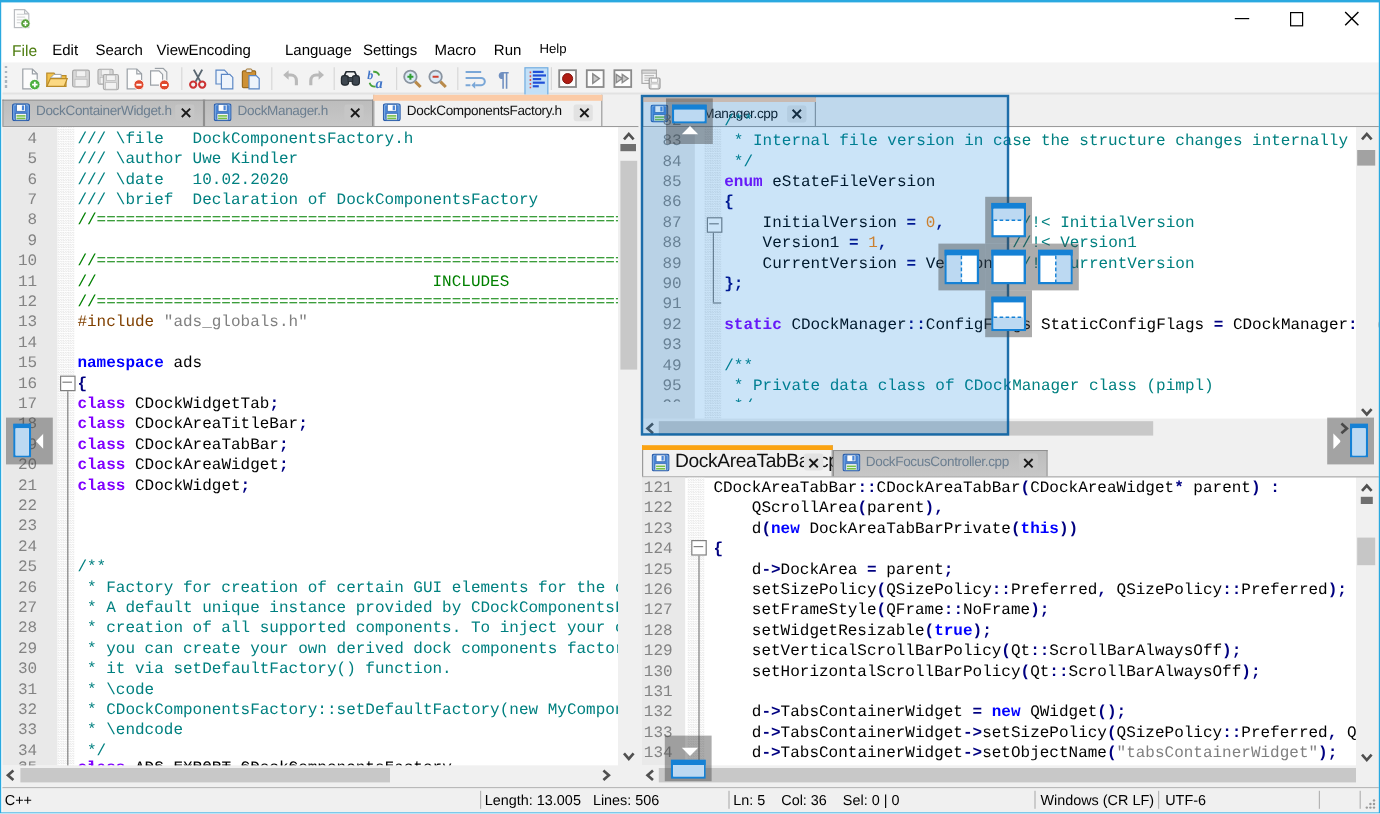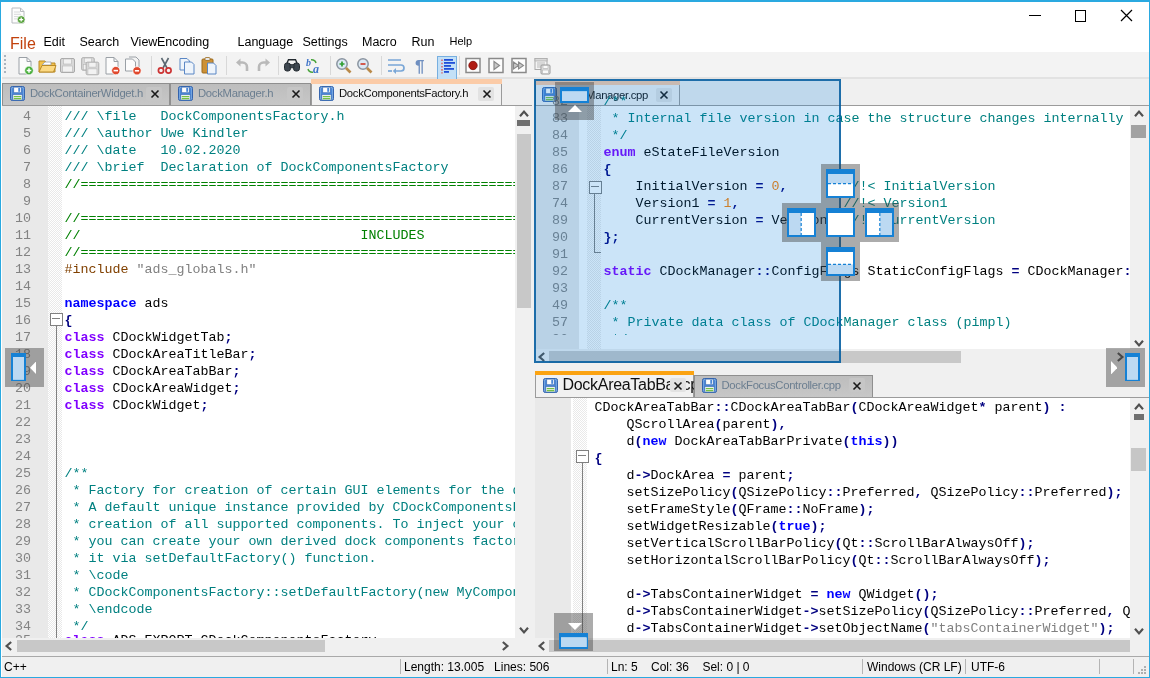--- a/index.html
+++ b/index.html
@@ -28,21 +28,21 @@
 <path d="M4 5 h6 M4 7.3 h7 M4 9.6 h7 M4 11.9 h5" stroke="#d7d9da" stroke-width="1"></path>
 <circle cx="11.2" cy="12.6" r="3.9" fill="#57a13c" stroke="#fff" stroke-width="0.7"></circle>
 <path d="M11.2 10.6 v4 M9.2 12.6 h4" stroke="#fff" stroke-width="1.3"></path>
     </svg>
 <div class="abs" style="left:1029px;top:15px;width:12px;height:1.4px;background:#000"></div>
 <div class="abs" style="left:1074.5px;top:10px;width:9.5px;height:9.5px;border:1.3px solid #000"></div>
 <svg class="abs" style="left:1120px;top:9px" width="13" height="13" viewBox="0 0 13 13">
       <path d="M1 1 L12 12 M12 1 L1 12" stroke="#000" stroke-width="1.2"></path>
     </svg>
 <div class="abs" style="left:1.5px;top:30px;width:1147px;height:22px;background:#fff"></div>
-<div class="abs" style="left:10px;top:35px;font-size:16px;color:#c2410c">File</div>
+<div class="abs" style="left:10px;top:35px;font-size:13px;color:#4d7c0f">File</div>
 <div class="abs" style="left:43.5px;top:35px;font-size:12.5px;color:#000">Edit</div>
 <div class="abs" style="left:79.5px;top:35px;font-size:12.5px;color:#000">Search</div>
 <div class="abs" style="left:130.5px;top:35px;font-size:12.5px;color:#000">View</div>
 <div class="abs" style="left:157px;top:35px;font-size:12.5px;color:#000">Encoding</div>
 <div class="abs" style="left:237.5px;top:35px;font-size:12.5px;color:#000">Language</div>
 <div class="abs" style="left:302.5px;top:35px;font-size:12.5px;color:#000">Settings</div>
 <div class="abs" style="left:362px;top:35px;font-size:12.5px;color:#000">Macro</div>
 <div class="abs" style="left:411.5px;top:35px;font-size:12.5px;color:#000">Run</div>
 <div class="abs" style="left:449.5px;top:35px;font-size:11px;color:#000">Help</div>
 <div class="abs" style="left:1.5px;top:52px;width:1147px;height:24.5px;background:#f3f3f3"></div>
@@ -289,21 +289,21 @@
 <div class="abs" style="left:534.5px;top:104.8px;width:614px;height:1px;background:#9b9b9b"></div>
 <div class="abs" style="left:534.5px;top:105.8px;width:595px;height:243.5px;background:#fff"></div>
 <div class="abs" style="left:534.5px;top:105.8px;width:44.5px;height:243.5px;background:#e9e9e9"></div>
 <div class="abs checker" style="left:587px;top:105.8px;width:14px;height:243.5px"></div>
 <div class="abs" style="left:594px;top:192px;width:1px;height:60px;background:#808080"></div>
 <div class="abs" style="left:594px;top:251.5px;width:7px;height:1px;background:#808080"></div>
 <div class="abs" style="left:588.5px;top:180.5px;width:11px;height:11px;background:#fff;border:1px solid #808080"></div>
 <div class="abs" style="left:591px;top:185.5px;width:8px;height:1px;background:#808080"></div>
 <div class="clip" style="left:534.5px;top:91px;width:656px;height:243.5px;">
       <div style="position:absolute;left:-534.5px;top:-105.8px;width:1129.5px;height:349.3px;">
-        <div class="lnums" style="left:528px;top:107.5px;width:40px;"><div>82</div><div>83</div><div>84</div><div>85</div><div>86</div><div>87</div><div>74</div><div>89</div><div>90</div><div>91</div><div>92</div><div>93</div><div>49</div><div>57</div><div>96</div></div>
+        <div class="lnums" style="left:528px;top:107.5px;width:40px;"><div>82</div><div>83</div><div>84</div><div>85</div><div>86</div><div>87</div><div>88</div><div>89</div><div>90</div><div>91</div><div>92</div><div>93</div><div>49</div><div>95</div><div>96</div></div>
         <div class="code" style="left:603.5px;top:107.5px;"><div><i class="cd">/**</i></div><div><i class="cd"> * Internal file version in case the structure changes internally</i></div><div><i class="cd"> */</i></div><div><i class="t">enum</i> eStateFileVersion</div><div><i class="o">{</i></div><div>    InitialVersion <i class="o">=</i> <i class="n">0</i><i class="o">,</i>       <i class="cd">//!&lt; InitialVersion</i></div><div>    Version1 <i class="o">=</i> <i class="n">1</i><i class="o">,</i>             <i class="cd">//!&lt; Version1</i></div><div>    CurrentVersion <i class="o">=</i> Version1 <i class="cd">//!&lt; CurrentVersion</i></div><div><i class="o">};</i></div><div>&nbsp;</div><div><i class="t">static</i> CDockManager<i class="o">::</i>ConfigFlags StaticConfigFlags <i class="o">=</i> CDockManager<i class="o">::</i>DefaultNonOpaqueConfig</div><div>&nbsp;</div><div><i class="cd">/**</i></div><div><i class="cd"> * Private data class of CDockManager class (pimpl)</i></div><div><i class="cd"> */</i></div></div>
       </div>
     </div>
 <div class="abs" style="left:1129.5px;top:105.8px;width:19px;height:243.5px;background:#f0f0f0"></div>
 <svg class="abs" style="left:1132.5px;top:108px" width="12" height="12" viewBox="0 0 12 12">
       <polyline points="2,8.16 6.0,3.5999999999999996 10,8.16" fill="none" stroke="#505050" stroke-width="2.2"></polyline>
     </svg>
 <div class="abs" style="left:1131px;top:124.5px;width:15px;height:13.5px;background:#a2a2a2"></div>
 <svg class="abs" style="left:1132.5px;top:337px" width="12" height="12" viewBox="0 0 12 12">
       <polyline points="2,3.84 6.0,8.399999999999999 10,3.84" fill="none" stroke="#505050" stroke-width="2.2"></polyline>
@@ -352,20 +352,21 @@
     </svg>
 <div class="abs" style="left:534.5px;top:397.3px;width:614px;height:1px;background:#9b9b9b"></div>
 <div class="abs" style="left:534.5px;top:398.3px;width:595px;height:239.5px;background:#fff"></div>
 <div class="abs" style="left:534.5px;top:398.3px;width:36.5px;height:239.5px;background:#e9e9e9"></div>
 <div class="abs checker" style="left:573px;top:398.3px;width:14px;height:239.5px"></div>
 <div class="abs" style="left:581.5px;top:462px;width:1px;height:176px;background:#808080"></div>
 <div class="abs" style="left:575.5px;top:450px;width:11px;height:11px;background:#fff;border:1px solid #808080"></div>
 <div class="abs" style="left:578px;top:455px;width:8px;height:1px;background:#808080"></div>
 <div class="clip" style="left:534.5px;top:398.3px;width:595.0px;height:239.49999999999994px;">
       <div style="position:absolute;left:-534.5px;top:-398.3px;width:1129.5px;height:637.8px;">
+        <div class="lnums" style="left:520.5px;top:398.5px;width:40px;"><div>121</div><div>122</div><div>123</div><div>124</div><div>125</div><div>126</div><div>127</div><div>128</div><div>129</div><div>130</div><div>131</div><div>132</div><div>133</div><div>134</div></div>
         <div class="code" style="left:594.5px;top:398.5px;"><div>CDockAreaTabBar<i class="o">::</i>CDockAreaTabBar<i class="o">(</i>CDockAreaWidget<i class="o">*</i> parent<i class="o">)</i> <i class="o">:</i></div><div>    QScrollArea<i class="o">(</i>parent<i class="o">),</i></div><div>    d<i class="o">(</i><i class="k">new</i> DockAreaTabBarPrivate<i class="o">(</i><i class="k">this</i><i class="o">))</i></div><div><i class="o">{</i></div><div>    d<i class="o">-&gt;</i>DockArea <i class="o">=</i> parent<i class="o">;</i></div><div>    setSizePolicy<i class="o">(</i>QSizePolicy<i class="o">::</i>Preferred<i class="o">,</i> QSizePolicy<i class="o">::</i>Preferred<i class="o">);</i></div><div>    setFrameStyle<i class="o">(</i>QFrame<i class="o">::</i>NoFrame<i class="o">);</i></div><div>    setWidgetResizable<i class="o">(</i><i class="k">true</i><i class="o">);</i></div><div>    setVerticalScrollBarPolicy<i class="o">(</i>Qt<i class="o">::</i>ScrollBarAlwaysOff<i class="o">);</i></div><div>    setHorizontalScrollBarPolicy<i class="o">(</i>Qt<i class="o">::</i>ScrollBarAlwaysOff<i class="o">);</i></div><div>&nbsp;</div><div>    d<i class="o">-&gt;</i>TabsContainerWidget <i class="o">=</i> <i class="k">new</i> QWidget<i class="o">();</i></div><div>    d<i class="o">-&gt;</i>TabsContainerWidget<i class="o">-&gt;</i>setSizePolicy<i class="o">(</i>QSizePolicy<i class="o">::</i>Preferred<i class="o">,</i> QSizePolicyPreferred</div><div>    d<i class="o">-&gt;</i>TabsContainerWidget<i class="o">-&gt;</i>setObjectName<i class="o">(</i><i class="s">"tabsContainerWidget"</i><i class="o">);</i></div></div>
       </div>
     </div>
 <div class="abs" style="left:1129.5px;top:398.3px;width:19px;height:239.5px;background:#f0f0f0"></div>
 <svg class="abs" style="left:1132.5px;top:400.5px" width="12" height="12" viewBox="0 0 12 12">
       <polyline points="2,8.16 6.0,3.5999999999999996 10,8.16" fill="none" stroke="#505050" stroke-width="2.2"></polyline>
     </svg>
 <div class="abs" style="left:1133.5px;top:413.5px;width:10px;height:6px;background:#6f6f6f"></div>
 <div class="abs" style="left:1131px;top:447.5px;width:15px;height:23.5px;background:#c6c6c6"></div>
 <svg class="abs" style="left:1132.5px;top:625px" width="12" height="12" viewBox="0 0 12 12">

